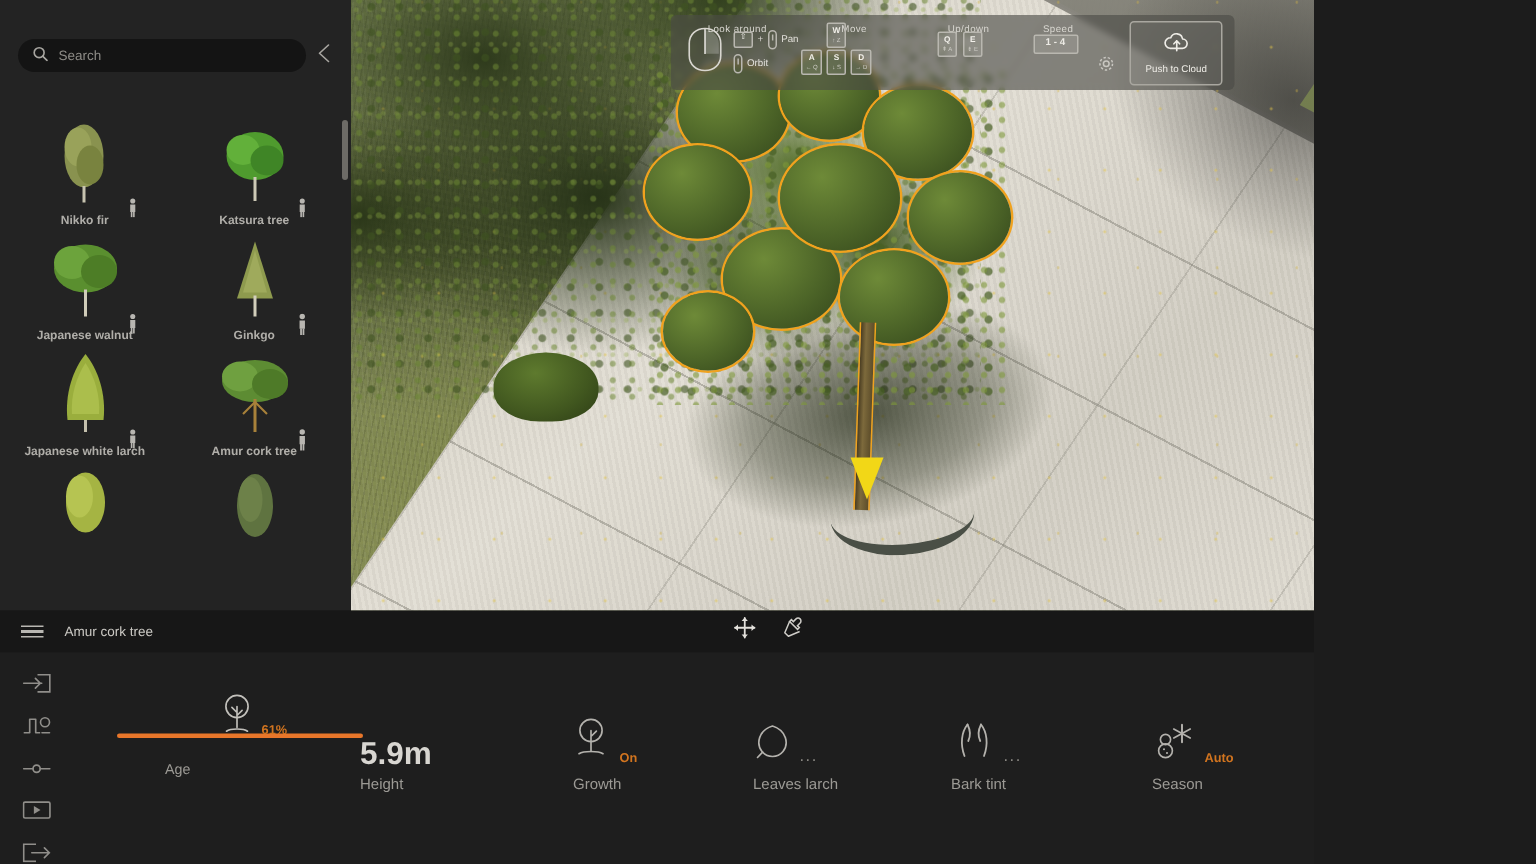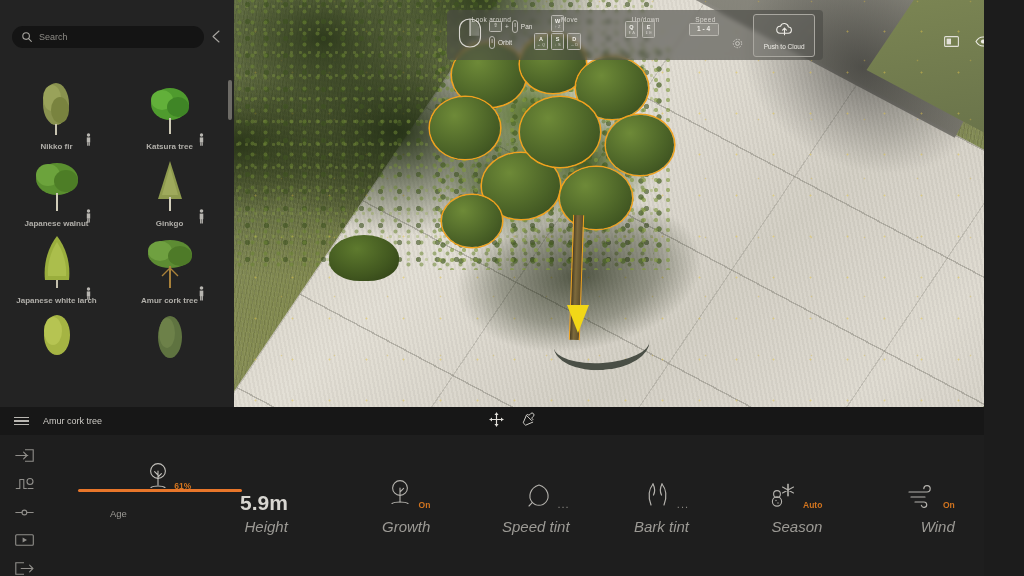--- a/index.html
+++ b/index.html
@@ -2,21 +2,21 @@
 <html><head>
 <meta charset="utf-8">
 <style>
   * { margin:0; padding:0; box-sizing:border-box; }
   html, body {
     width:1024px; height:576px; overflow:hidden;
     background:#1c1c1c;
     font-family:"Liberation Sans", sans-serif;
     -webkit-font-smoothing:antialiased;
   }
-  #app { position:relative; width:984px; height:576px; overflow:hidden; }
+  #app { position:relative; width:876px; height:576px; overflow:hidden; }
 
   
   .viewport {
     position:absolute; left:234px; top:0; width:790px; height:407px;
     overflow:hidden;
     background:#6f7d52;
   }
   
   .grass-base {
     position:absolute; left:0; top:0; width:100%; height:100%;
@@ -314,25 +314,25 @@
     position:absolute; left:0; top:0; width:48px; height:141px;
     display:flex; flex-direction:column; align-items:center;
     padding-top:13px; gap:13px;
   }
   .vtools .vt { cursor:pointer; opacity:.78; height:18px; display:flex; align-items:center; }
   .prop-list {
     position:absolute; left:56px; top:0; right:0; height:141px;
   }
   .prop {
     position:absolute; top:44px;
-    display:flex; flex-direction:column; align-items:flex-end;
+    display:flex; flex-direction:column; align-items:flex-start;
     cursor:pointer;
   }
   .prop .pv-row { display:flex; align-items:flex-end; gap:5px; height:34px; }
-  .prop .pname { font-size:15px; color:#9c9a95; margin-top:5px;font-style:italic; }
+  .prop .pname { font-size:10px; color:#9c9a95; margin-top:5px; }
   .pval-big { font-size:21px; font-weight:bold; color:#d8d6d1; line-height:1; }
   .pval-orange { font-size:8.5px; font-weight:bold; color:#d1741f; margin-bottom:3px; }
   .pval-dots { font-size:11px; color:#8a8883; margin-bottom:3px; letter-spacing:1px; }
 
   
   .age-prop { position:absolute; left:22px; top:40px; width:170px; }
   .age-track {
     position:absolute; left:0; top:14px; width:164px; height:2.5px;
     background:#e8762a; border-radius:2px; cursor:pointer;
   }
@@ -763,21 +763,21 @@
       <div class="prop" style="left:446px;">
         <div class="pv-row">
           <span>
             <svg width="26" height="28" viewBox="0 0 26 28">
               <path d="M6 21C2 16 3.5 7 13 4c9.5 3 11 12 7 17-3.6 4.4-10.4 4.4-14 0Z" fill="none" stroke="#b4b2ad" stroke-width="1.1"></path>
               <path d="M6.4 21.4 3 25" fill="none" stroke="#b4b2ad" stroke-width="1.1" stroke-linecap="round"></path>
             </svg>
           </span>
           <span class="pval-dots">...</span>
         </div>
-        <span class="pname">Speed tint</span>
+        <span class="pname">Leaves larch</span>
       </div>
 
       <div class="prop" style="left:578px;">
         <div class="pv-row">
           <span>
             <svg width="30" height="28" viewBox="0 0 30 28">
               <path d="M11 3C7 8 6 16 9 24" fill="none" stroke="#b4b2ad" stroke-width="1.2" stroke-linecap="round"></path>
               <path d="M11 3C13 7 13 11 11.5 14" fill="none" stroke="#b4b2ad" stroke-width="1.2" stroke-linecap="round"></path>
               <path d="M20 3c4 5 5 13 2 21" fill="none" stroke="#b4b2ad" stroke-width="1.2" stroke-linecap="round"></path>
               <path d="M20 3c-2 4-2 8-.5 11" fill="none" stroke="#b4b2ad" stroke-width="1.2" stroke-linecap="round"></path>

